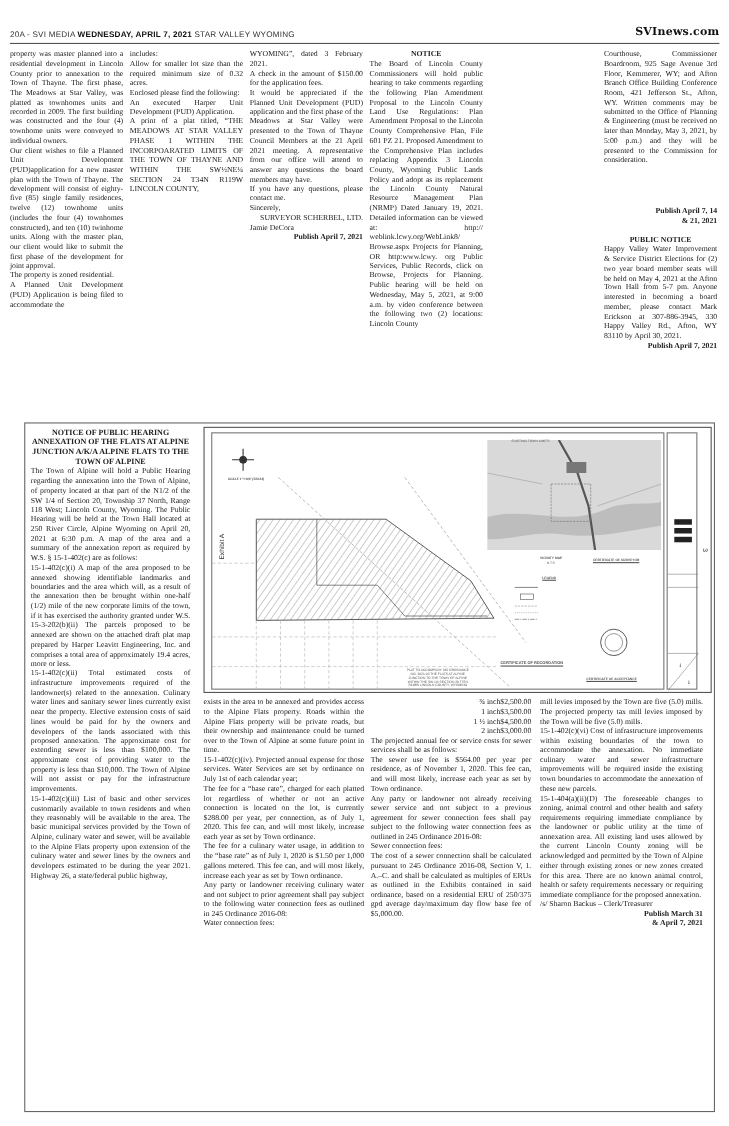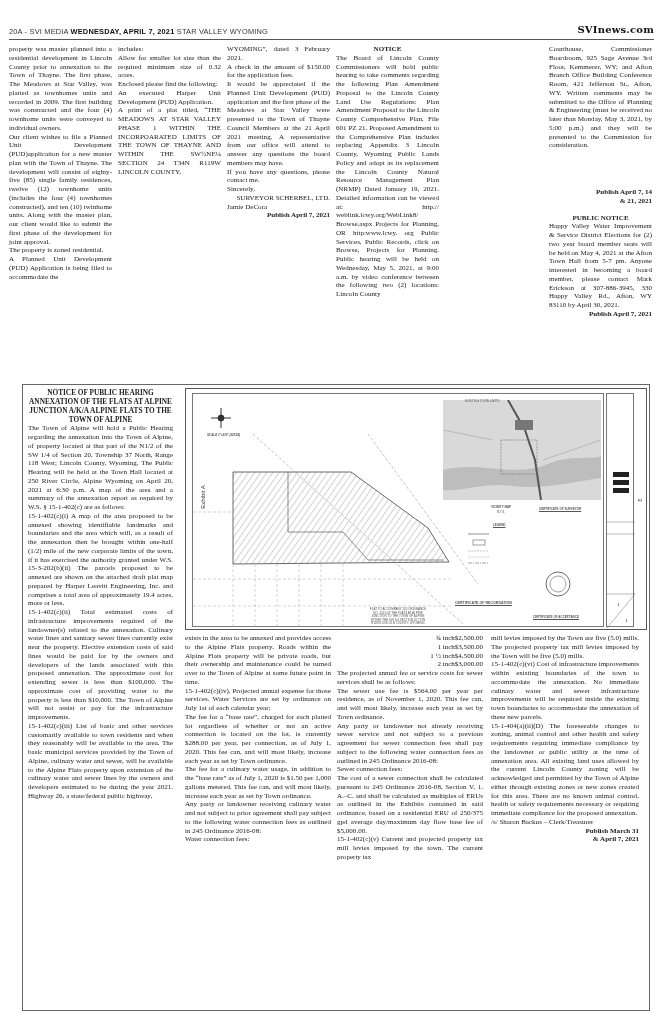--- a/index.html
+++ b/index.html
@@ -181,21 +181,20 @@
     </div>
   <div class="fee-row" data-name="fee-row">
       <span data-name="fee-size">2 inch</span>
       <span data-name="fee-amount">$3,000.00</span>
     </div>
   <p data-name="paragraph">The projected annual fee or service costs for sewer services shall be as follows:</p>
   <p data-name="paragraph">The sewer use fee is $564.00 per year per residence, as of November 1, 2020. This fee can, and will most likely, increase each year as set by Town ordinance.</p>
   <p data-name="paragraph">Any party or landowner not already receiving sewer service and not subject to a previous agreement for sewer connection fees shall pay subject to the following water connection fees as outlined in 245 Ordinance 2016-08:</p>
   <p data-name="paragraph">Sewer connection fees:</p>
   <p data-name="paragraph">The cost of a sewer connection shall be calculated pursuant to 245 Ordinance 2016-08, Section V, 1. A.–C. and shall be calculated as multiples of ERUs as outlined in the Exhibits contained in said ordinance, based on a residential ERU of 250/375 gpd average day/maximum day flow base fee of $5,000.00.</p>
-  <p data-name="paragraph">15-1-402(c)(v) Current and projected property tax mill levies imposed by the town. The current property tax</p>
 </div>
 
 <div class="col" style="left:491px; top:634px; width:148px;" data-name="alpine-col4">
   <p data-name="paragraph">mill levies imposed by the Town are five (5.0) mills. The projected property tax mill levies imposed by the Town will be five (5.0) mills.</p>
   <p data-name="paragraph">15-1-402(c)(vi) Cost of infrastructure improvements within existing boundaries of the town to accommodate the annexation. No immediate culinary water and sewer infrastructure improvements will be required inside the existing town boundaries to accommodate the annexation of these new parcels.</p>
   <p data-name="paragraph">15-1-404(a)(ii)(D) The foreseeable changes to zoning, animal control and other health and safety requirements requiring immediate compliance by the landowner or public utility at the time of annexation area. All existing land uses allowed by the current Lincoln County zoning will be acknowledged and permitted by the Town of Alpine either through existing zones or new zones created for this area. There are no known animal control, health or safety requirements necessary or requiring immediate compliance for the proposed annexation.</p>
   <p data-name="paragraph" style="text-align:left">/s/ Sharon Backus – Clerk/Treasurer</p>
   <p class="rt" data-name="publish-date">Publish March 31</p>
   <p class="rt" data-name="publish-date">&amp; April 7, 2021</p>
 </div>

